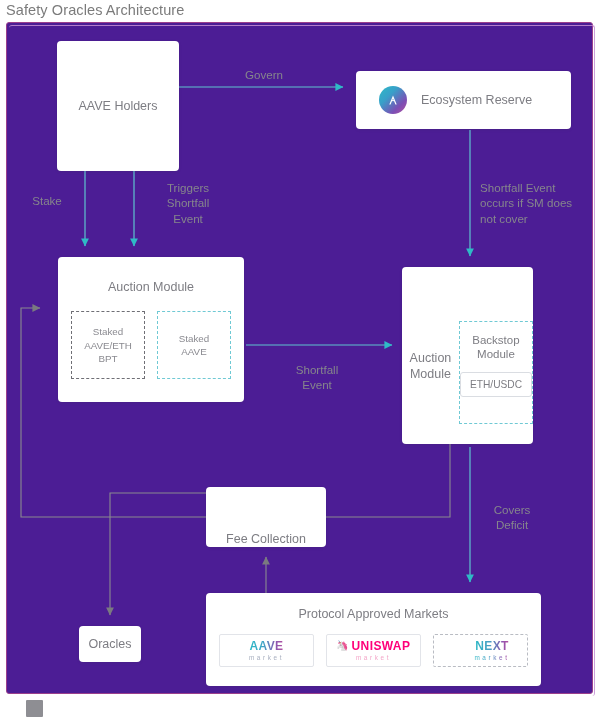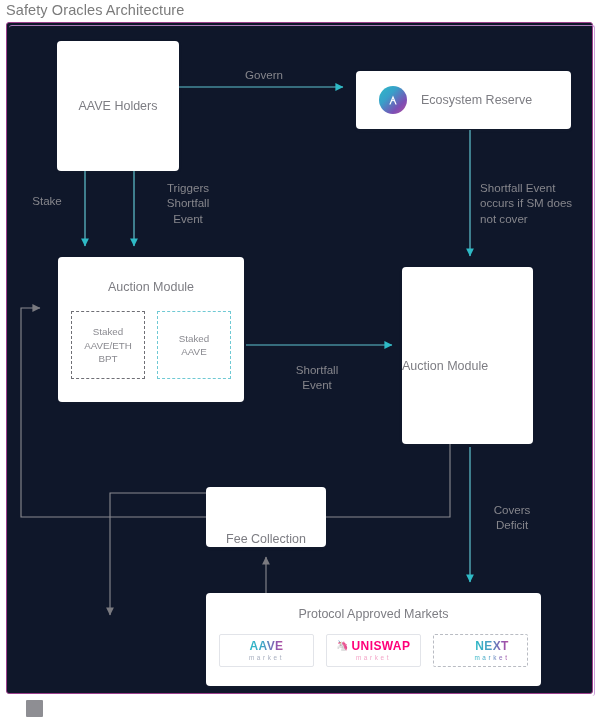--- a/index.html
+++ b/index.html
@@ -15,21 +15,21 @@
   .page-title {
     position: absolute; left: 6px; top: 2px;
     font-size: 14.5px; color: #7b7b7b; letter-spacing: .1px;
     white-space: nowrap;
   }
 
   
   .canvas-frame {
     position: absolute; left: 6px; top: 22px;
     width: 587px; height: 672px;
-    background: #0f172a;
+    background: #4c1d95;
     border: 1.3px solid #9b3f8c;
     border-radius: 3px;
   }
   .canvas-frame::before{
     content:""; position:absolute; left:2px; top:2px; right:-3px; bottom:-3px;
     border-right:1.3px solid #c48fd4; border-bottom:0;
     border-top:1.3px solid #c48fd4;
     border-radius:3px; pointer-events:none; opacity:.85;
   }
   .canvas-inner { position: absolute; inset: 0; }
@@ -251,26 +251,34 @@
           </div>
           <div class="sub-box teal">
             <span style="white-space: pre-line;">Staked
 AAVE</span>
           </div>
         </div>
       </div>
 
       <div class="node" id="node-auction-module">
         <span class="node-title">Auction Module</span>
+        <div class="backstop-box">
+          <span class="backstop-label" style="white-space: pre-line;">Backstop
+Module</span>
+          <span class="pair-box">ETH/USDC</span>
+        </div>
       </div>
 
       <div class="node" id="node-fee-collection">
         <span class="node-title">Fee Collection</span>
       </div>
 
+      <div class="node" id="node-oracles">
+        <span class="node-title">Oracles</span>
+      </div>
 
       <div class="node" id="node-markets">
         <span class="markets-title">Protocol Approved Markets</span>
         <div class="markets-row">
 
           <div class="market-chip solid">
             <span class="brand-main grad-aave">
               <span>AAVE</span>
             </span>
             <span class="brand-sub aave-sub">market</span>

